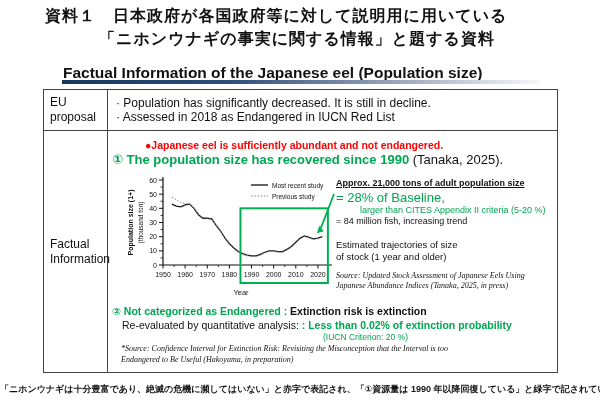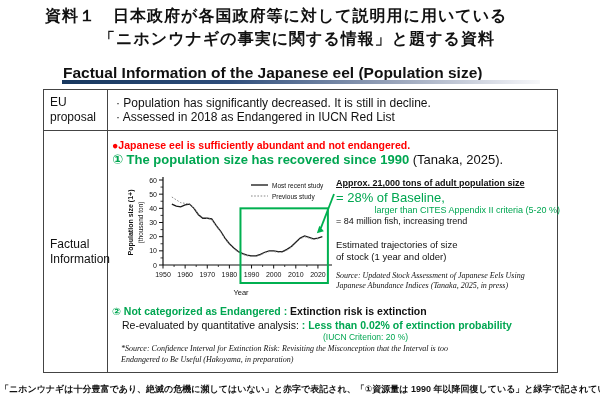--- a/index.html
+++ b/index.html
@@ -16,21 +16,21 @@
   .row1{border-bottom:1px solid #444;}
   .bullets{font-size:12px;line-height:14px;padding:6px 8px 4px 8px;}
   .content2{position:relative;}
   .claim-red{left:4px;top:8px;font-size:10.5px;font-weight:bold;white-space:nowrap;}
   .point1{left:4px;top:21px;font-size:13px;font-weight:bold;white-space:nowrap;}
   .pt-black{font-weight:normal;color:#111;}
   .chart-wrap{left:10px;top:39px;width:236px;height:132px;}
   .annot{left:228px;top:47px;width:224px;}
   .annot .headline{font-size:9px;font-weight:bold;text-decoration:underline;white-space:nowrap;}
   .annot .gline{font-size:13px;margin-top:2px;white-space:nowrap;}
-  .annot .gline2{font-size:9px;margin-left:24px;white-space:nowrap;text-align:right;}
+  .annot .gline2{font-size:9px;margin-left:24px;white-space:nowrap;}
   .annot .bline{font-size:9px;margin-top:1px;white-space:nowrap;}
   .annot .est{font-size:9.5px;margin-top:0;white-space:nowrap;line-height:12px;}
   .annot .src{font-family:"Liberation Serif","DejaVu Serif",serif;font-style:italic;
               font-size:8px;line-height:10px;white-space:nowrap;}
   .point2{left:4px;top:174px;font-size:10.5px;font-weight:bold;white-space:nowrap;}
   .reeval{left:14px;top:188px;font-size:10.5px;white-space:nowrap;}
   .reeval .gr{font-weight:bold;text-align:right;}
   .iucn{left:215px;top:201px;font-size:8.5px;white-space:nowrap;}
   .footnote{left:13px;top:212px;font-family:"Liberation Serif","DejaVu Serif",serif;
             font-style:italic;font-size:8px;line-height:11px;white-space:nowrap;}
@@ -54,21 +54,21 @@
     <div>· Assessed in 2018 as Endangered in IUCN Red List</div>
   </div>
   <div class="cell hdr">
     <span>
       <span>Factual</span><br>
       <span>Information</span>
     </span>
   </div>
   <div class="cell content2">
 
-    <div class="abs claim-red" style="color:#ff0000;">●Japanese eel is sufficiently abundant and not endangered.</div>
+    <div class="abs claim-red" style="color:#ff0000;margin-left:33px;">●Japanese eel is sufficiently abundant and not endangered.</div>
 
     <div class="abs point1" style="color:#00a651;">
       <span>① The population size has recovered since 1990</span><span class="pt-black"> (Tanaka, 2025).</span>
     </div>
 
     <svg class="abs chart-wrap" viewBox="0 0 236 132">
         <line x1="45" y1="7" x2="45" y2="95" stroke="#111" stroke-width="1.2"></line>
         <line x1="45" y1="95" x2="214" y2="95" stroke="#111" stroke-width="1.2"></line>
         <line x1="41" y1="95" x2="45" y2="95" stroke="#111" stroke-width="1"></line>
         <text x="39" y="97.5" text-anchor="end" font-size="7" fill="#111">0</text>

